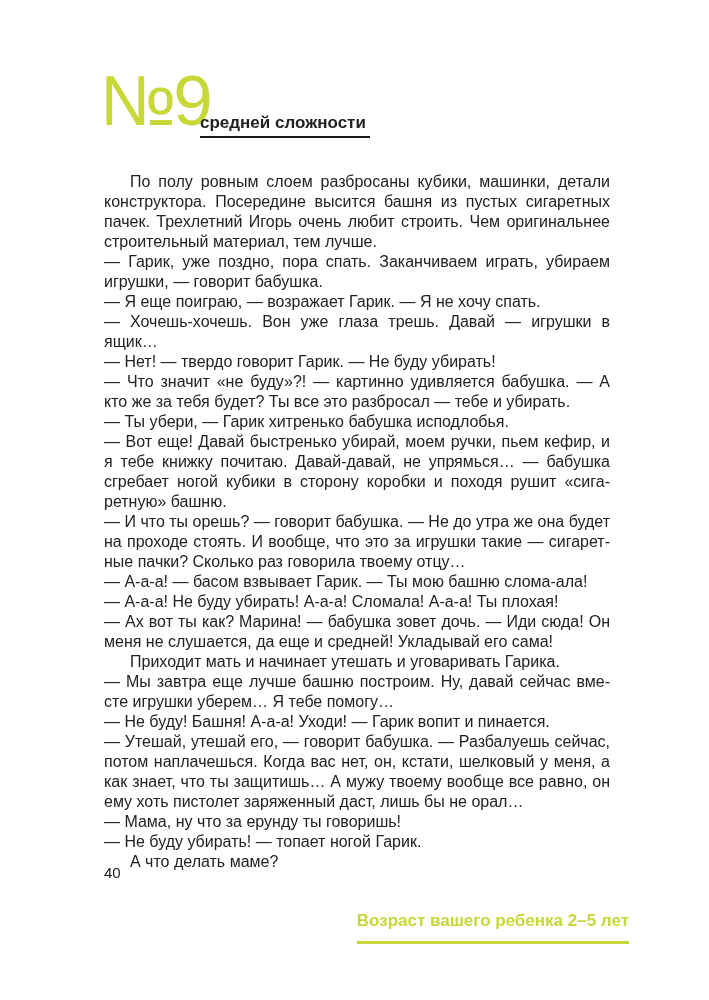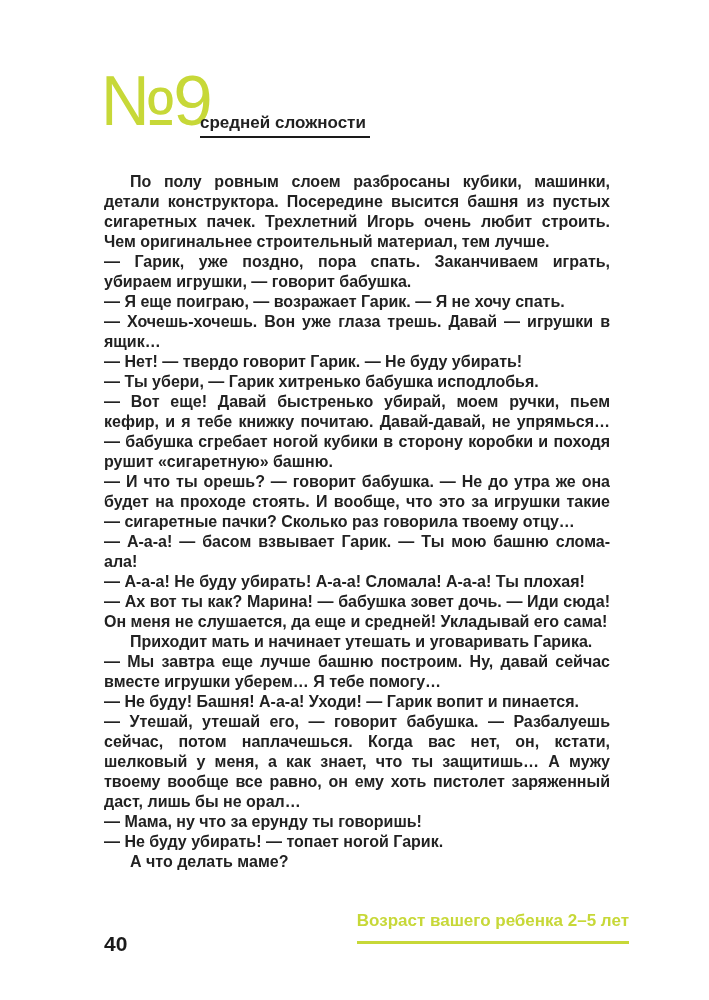--- a/index.html
+++ b/index.html
@@ -48,33 +48,32 @@
     width: 506px;
     font-size: 16px;
     line-height: 20px;
     text-align: justify;
     color: var(--text, #222222);
   }
   .story p {
     margin: 0;
     padding: 0;
     hyphens: manual;
-    font-weight: bold;
   }
   .story p.indent {
     text-indent: 26px;
   }
 
   
   .page-number {
     position: absolute;
     left: 104px;
-    top: 932px;
-    font-size: 21px;
-    font-weight: 700;
+    top: 864px;
+    font-size: 15px;
+    font-weight: 400;
     color: #1a1a1a;
   }
   .series-title {
     position: absolute;
     right: 80px;
     top: 911px;
     font-size: 17px;
     font-weight: 700;
     line-height: 20px;
     color: var(--accent-green, #c7d838);
@@ -91,20 +90,21 @@
     <div class="exercise-number">№9</div>
     <div class="difficulty-label">средней сложности</div>
   </div>
 
   <div class="story">
     <p class="indent">По полу ровным слоем разбросаны кубики, машинки, детали конструктора. Посередине высится башня из пустых сигаретных пачек. Трехлетний Игорь очень любит строить. Чем оригинальнее строительный материал, тем лучше.</p>
     <p>— Гарик, уже поздно, пора спать. Заканчиваем играть, убираем игрушки, — говорит бабушка.</p>
     <p>— Я еще поиграю, — возражает Гарик. — Я не хочу спать.</p>
     <p>— Хочешь-хочешь. Вон уже глаза трешь. Давай — игрушки в ящик…</p>
     <p>— Нет! — твердо говорит Гарик. — Не буду убирать!</p>
+    <p>— Что значит «не буду»?! — картинно удивляется бабушка. — А кто же за тебя будет? Ты все это разбросал — тебе и убирать.</p>
     <p>— Ты убери, — Гарик хитренько бабушка исподлобья.</p>
     <p>— Вот еще! Давай быстренько убирай, моем ручки, пьем кефир, и я тебе книжку почитаю. Давай-давай, не упрямься… — бабушка сгребает ногой кубики в сторону коробки и походя рушит «сига­ретную» башню.</p>
     <p>— И что ты орешь? — говорит бабушка. — Не до утра же она будет на проходе стоять. И вообще, что это за игрушки такие — сигарет­ные пачки? Сколько раз говорила твоему отцу…</p>
     <p>— А-а-а! — басом взвывает Гарик. — Ты мою башню слома-ала!</p>
     <p>— А-а-а! Не буду убирать! А-а-а! Сломала! А-а-а! Ты плохая!</p>
     <p>— Ах вот ты как? Марина! — бабушка зовет дочь. — Иди сюда! Он меня не слушается, да еще и средней! Укладывай его сама!</p>
     <p class="indent">Приходит мать и начинает утешать и уговаривать Гарика.</p>
     <p>— Мы завтра еще лучше башню построим. Ну, давай сейчас вме­сте игрушки уберем… Я тебе помогу…</p>
     <p>— Не буду! Башня! А-а-а! Уходи! — Гарик вопит и пинается.</p>
     <p>— Утешай, утешай его, — говорит бабушка. — Разбалуешь сейчас, потом наплачешься. Когда вас нет, он, кстати, шелковый у меня, а как знает, что ты защитишь… А мужу твоему вообще все равно, он ему хоть пистолет заряженный даст, лишь бы не орал…</p>

